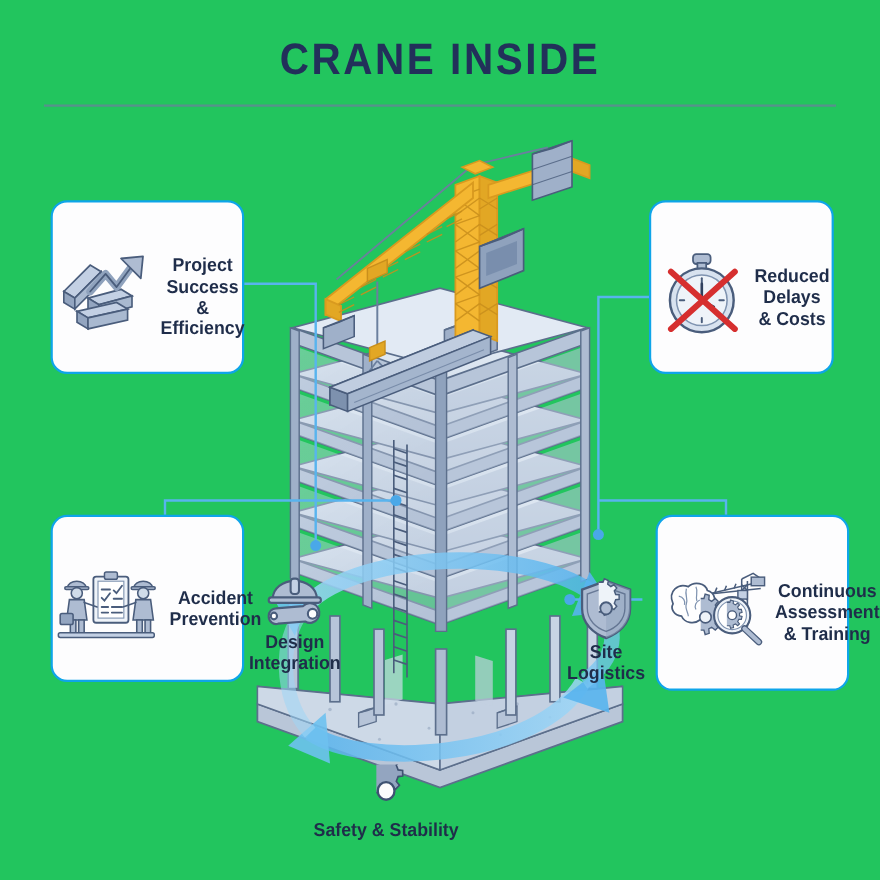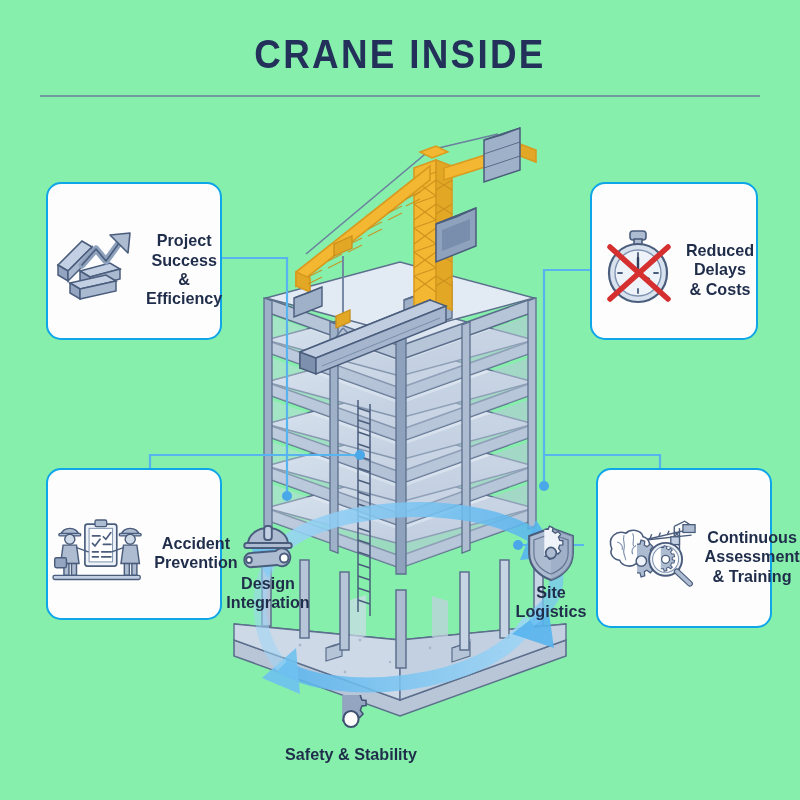--- a/index.html
+++ b/index.html
@@ -8,21 +8,21 @@
     padding: 0;
     background: #ffffff;
   }
   body {
     font-family: "Liberation Sans", sans-serif;
   }
   #canvas {
     position: relative;
     width: 800px;
     height: 800px;
-    background: #86efac;
+    background: #22c55e;
     overflow: hidden;
   }
 
   
   #title {
     position: absolute;
     left: 0;
     top: 32px;
     width: 800px;
     text-align: center;

